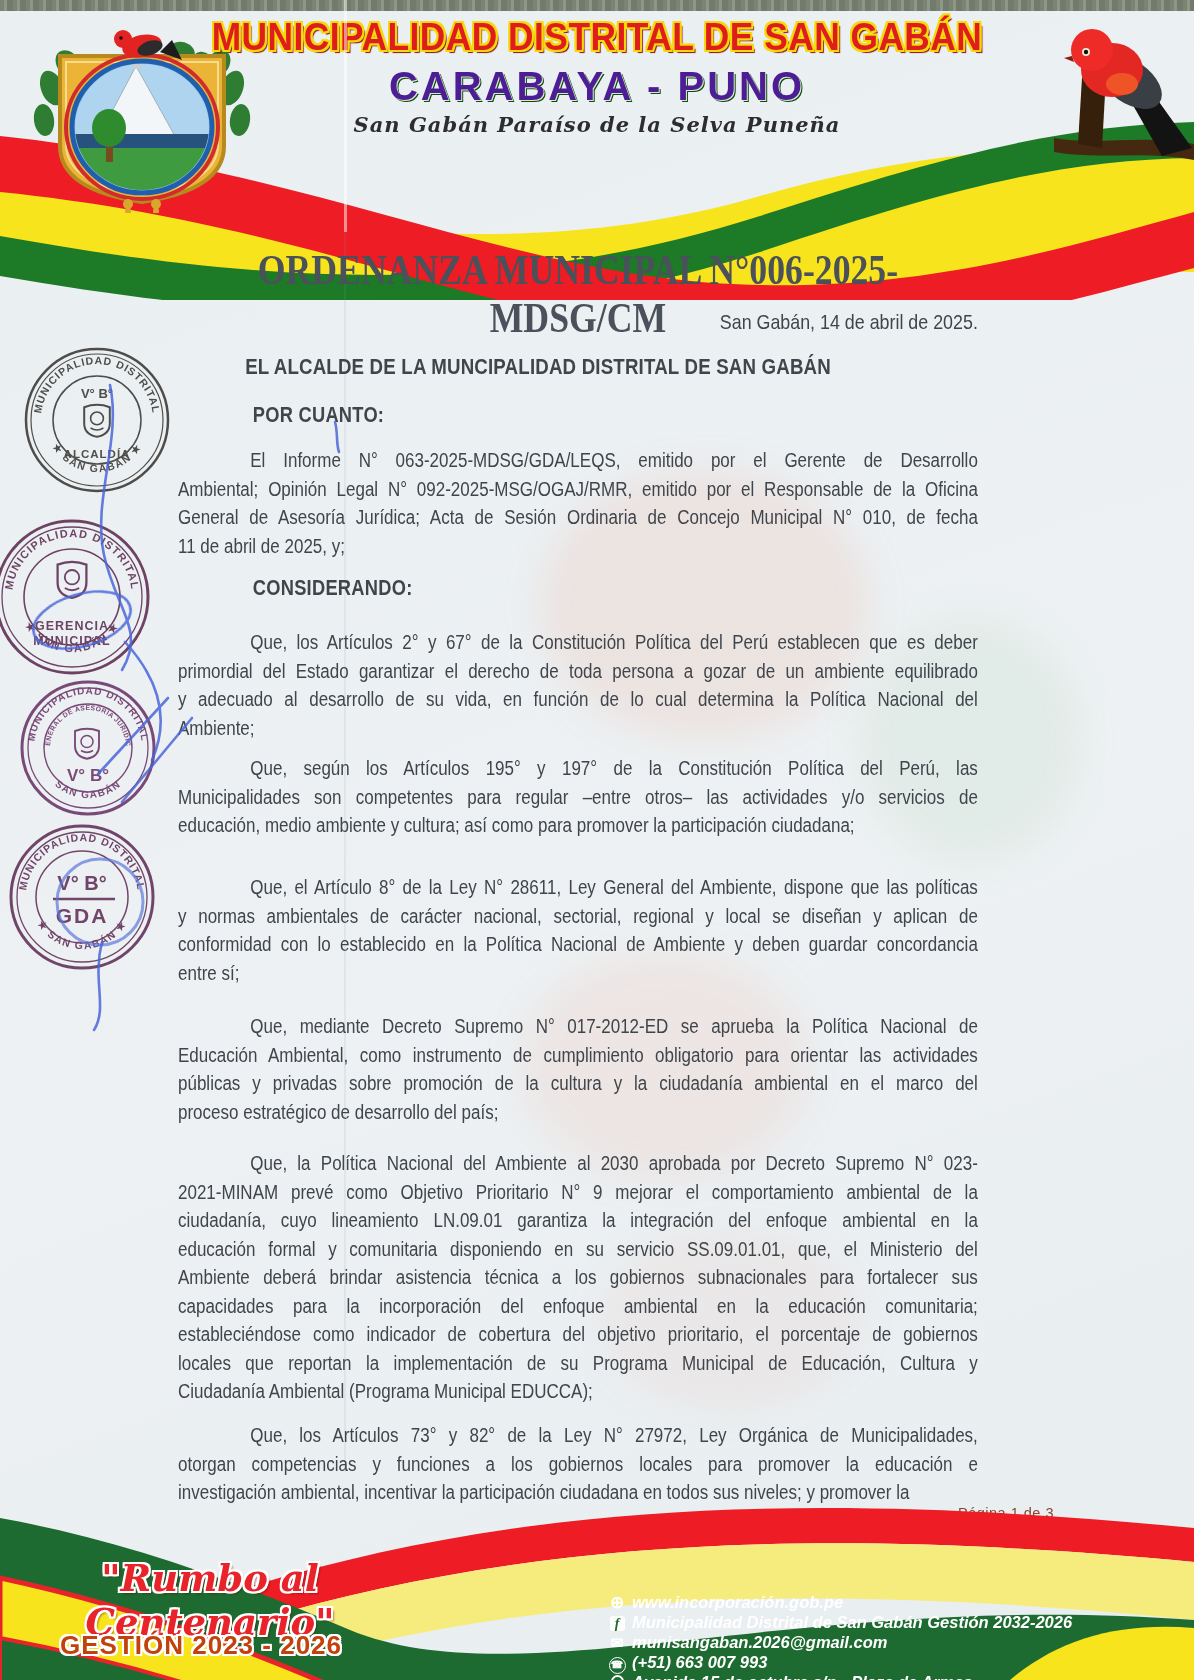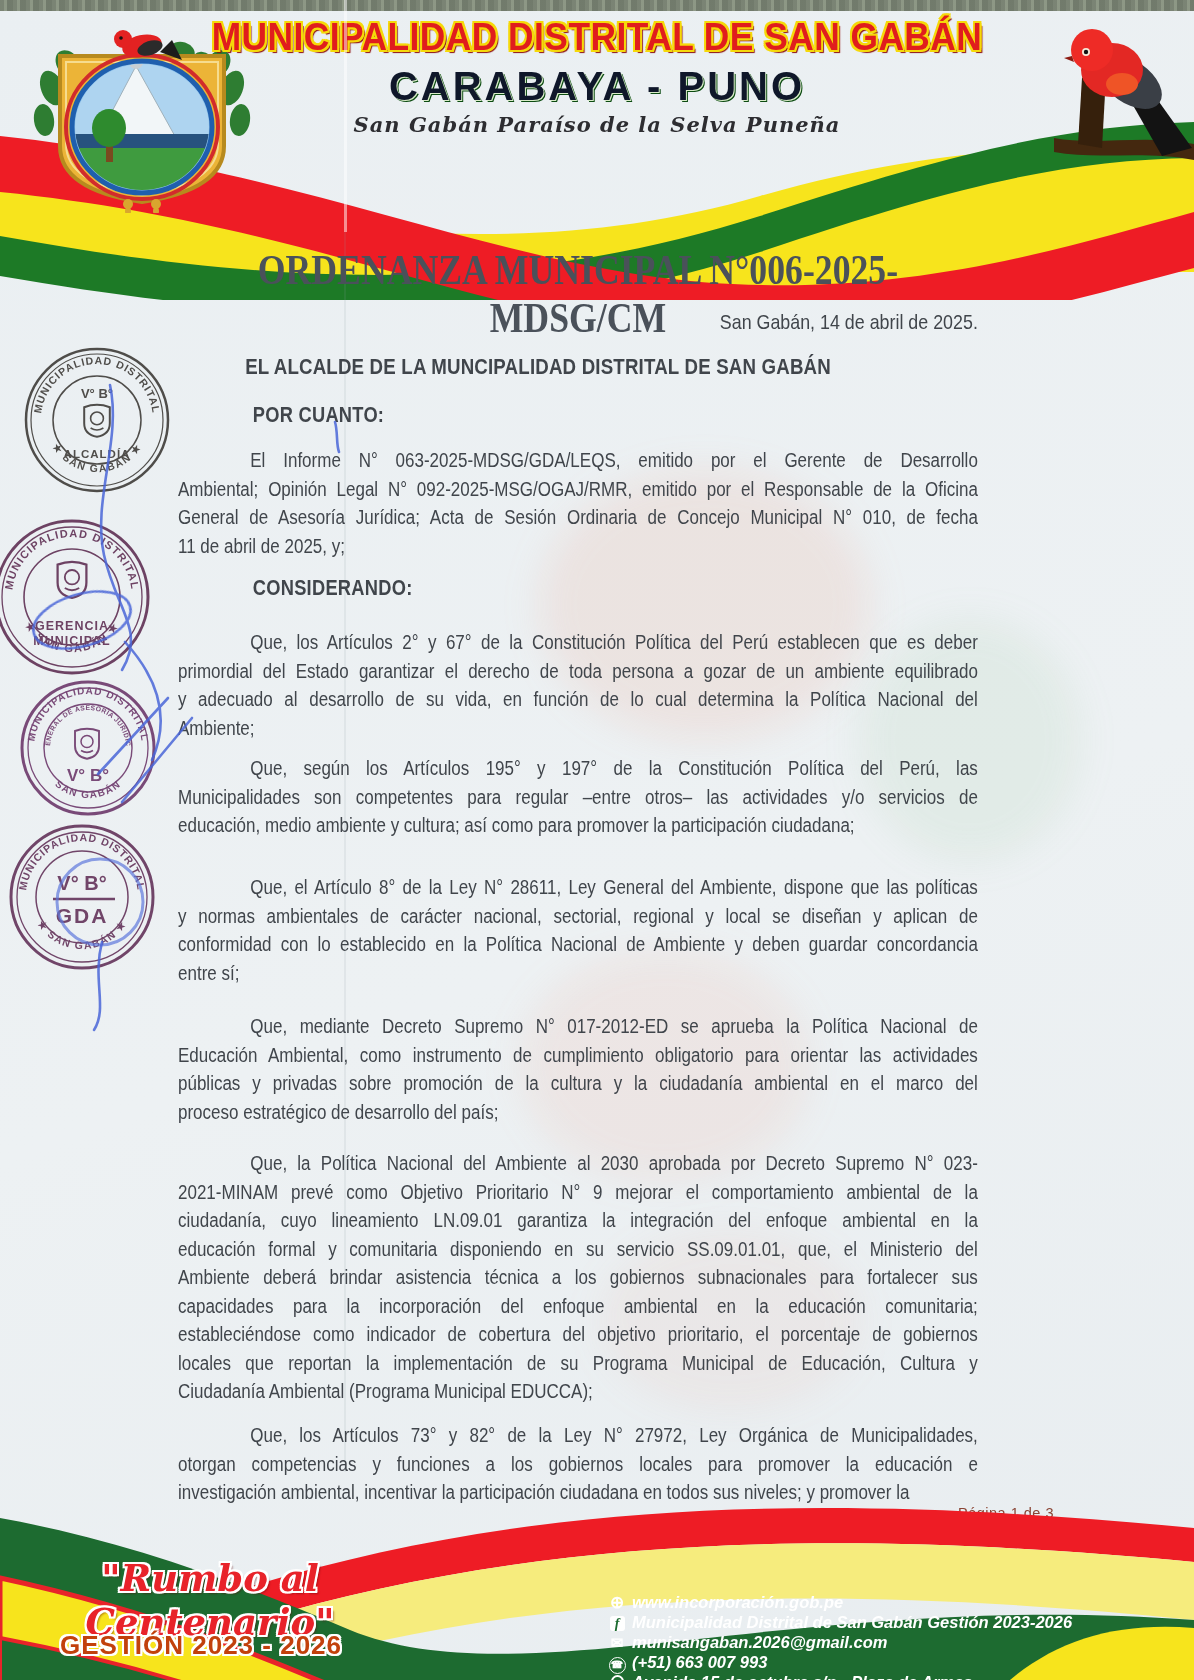--- a/index.html
+++ b/index.html
@@ -9,21 +9,21 @@
   .abs{position:absolute;}
   
   .top-strip{left:0;top:0;width:1194px;height:11px;opacity:.75;
     background:repeating-linear-gradient(90deg,#55604a 0 4px,#6e7a61 4px 7px,#49543f 7px 13px);}
   
   .hdr-title{left:0;top:16px;width:1194px;text-align:center;font-weight:bold;
     font-size:38px;letter-spacing:.5px;color:#e01d1d;transform:scaleX(.93);transform-origin:50% 0;
     text-shadow:-2px 0 0 #f5d90a,2px 0 0 #f5d90a,0 -2px 0 #f5d90a,0 2px 0 #f5d90a,
       -2px -2px 0 #f5d90a,2px 2px 0 #f5d90a,-2px 2px 0 #f5d90a,2px -2px 0 #f5d90a,3px 3px 1px #8d1010;}
   .hdr-sub{left:0;top:64px;width:1194px;text-align:center;font-weight:bold;font-size:40px;
-    letter-spacing:3px;color:#0f172a;text-shadow:1px 1px 0 #d8ecc8,2px 2px 0 #0c4b11;}
+    letter-spacing:3px;color:#4c1d95;text-shadow:1px 1px 0 #d8ecc8,2px 2px 0 #0c4b11;}
   .hdr-motto{left:0;top:112px;width:1300px;text-align:center;font-family:"DejaVu Serif",serif;
     font-style:italic;font-weight:bold;font-size:21px;color:#2d2d31;letter-spacing:1px;}
   
   .doc-text{left:178px;top:240px;width:941px;height:1300px;transform:scaleX(.85);
     transform-origin:0 0;color:#40454b;filter:blur(.28px);}
   .doc-title{left:0;top:6px;width:941px;text-align:center;font-family:"Liberation Serif",serif;
     font-weight:bold;font-size:42px;letter-spacing:0;color:#4a515a;}
   .doc-date{left:0;top:70px;width:941px;text-align:right;font-size:21px;}
   .doc-addressee{left:79px;top:114px;font-weight:bold;font-size:22px;letter-spacing:.2px;}
   .doc-h{font-weight:bold;font-size:21.5px;letter-spacing:.3px;}
@@ -287,17 +287,17 @@
   <path fill="#f7e41c" stroke="#e8232a" stroke-width="5" d="M0,108 C150,140 280,190 430,260 L430,300 L0,300 Z"></path>
   <path fill="#1d6b30" stroke="#e8232a" stroke-width="4" d="M0,168 C90,185 175,207 265,240 L265,300 L0,300 Z"></path>
   <path fill="#f7e41c" d="M1010,210 C1060,168 1120,152 1194,158 L1194,210 Z"></path>
 </svg>
 
 <div class="abs ft-slogan">"Rumbo al Centenario"</div>
 <div class="abs ft-mgmt">GESTIÓN 2023 - 2026</div>
 
 <div class="abs ft-contacts">
   <div class="ft-row"><span class="ft-ico ico-globe">⊕</span><span>www.incorporación.gob.pe</span></div>
-  <div class="ft-row"><span class="ft-ico"><span class="ico-fb">f</span></span><span>Municipalidad Distrital de San Gabán Gestión 2023-2026</span></div>
+  <div class="ft-row"><span class="ft-ico"><span class="ico-fb">f</span></span><span>Municipalidad Distrital de San Gabán Gestión 2032-2026</span></div>
   <div class="ft-row"><span class="ft-ico ico-env">✉</span><span>munisangaban.2026@gmail.com</span></div>
   <div class="ft-row"><span class="ft-ico"><span class="ico-ph">☎</span></span><span>(+51) 663 007 993</span></div>
   <div class="ft-row"><span class="ft-ico"><span class="ico-pin"></span></span><span>Avenida 15 de octubre s/n - Plaza de Armas</span></div>
 </div>
 
 </body></html>

